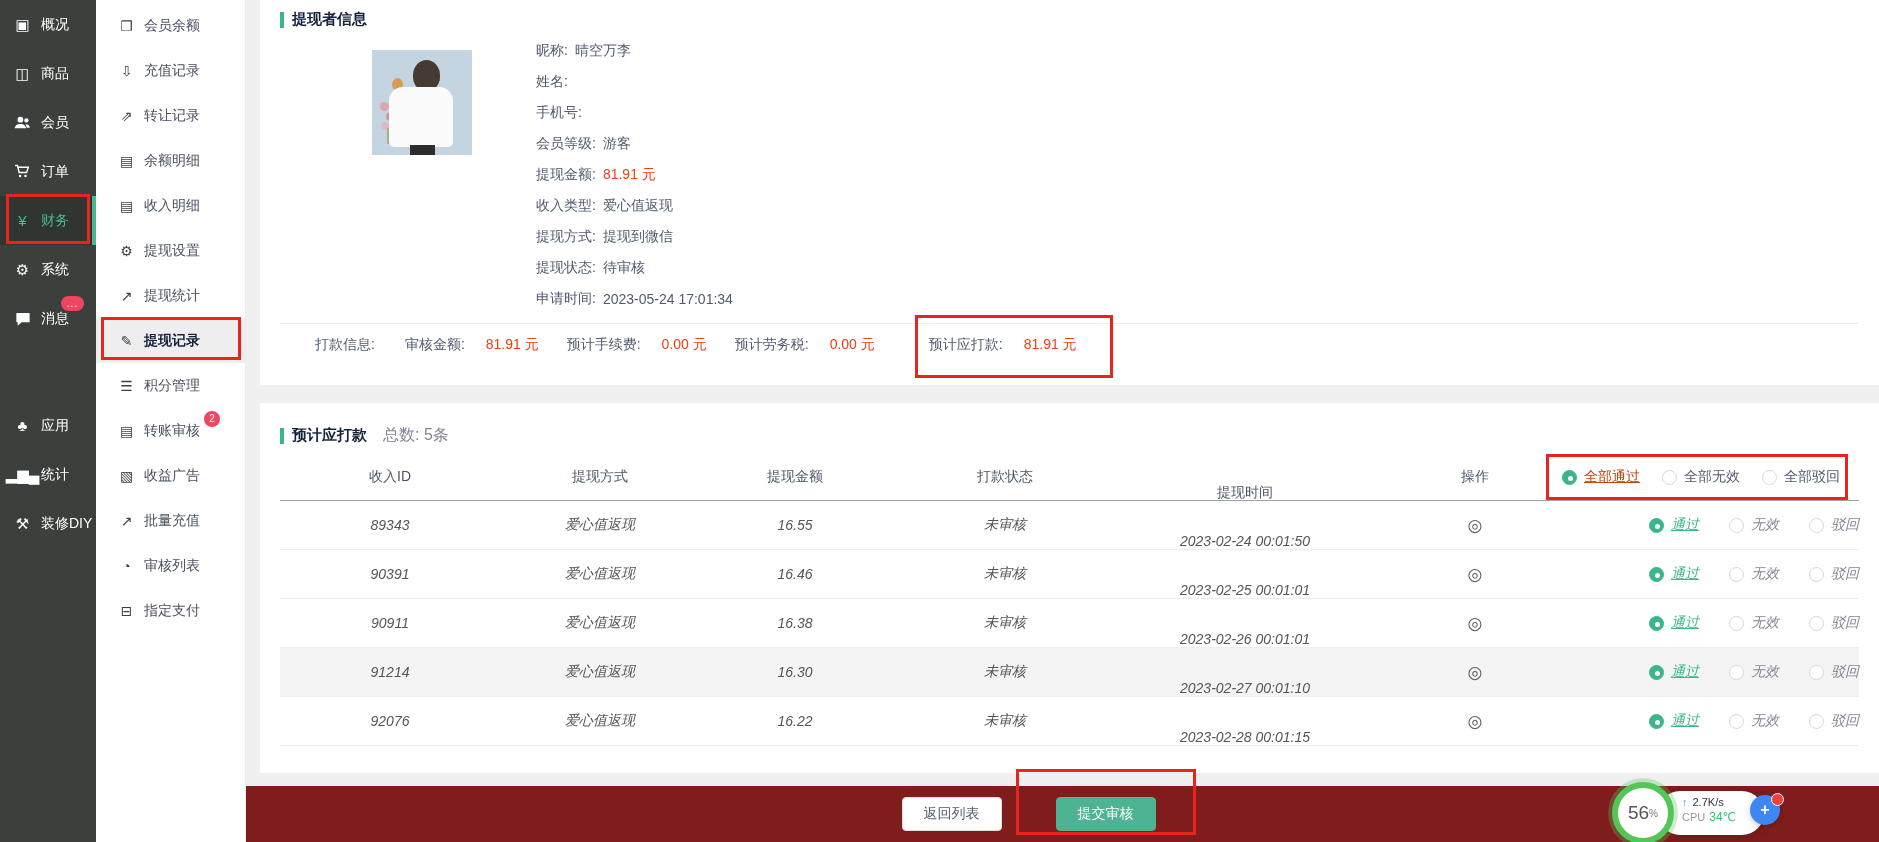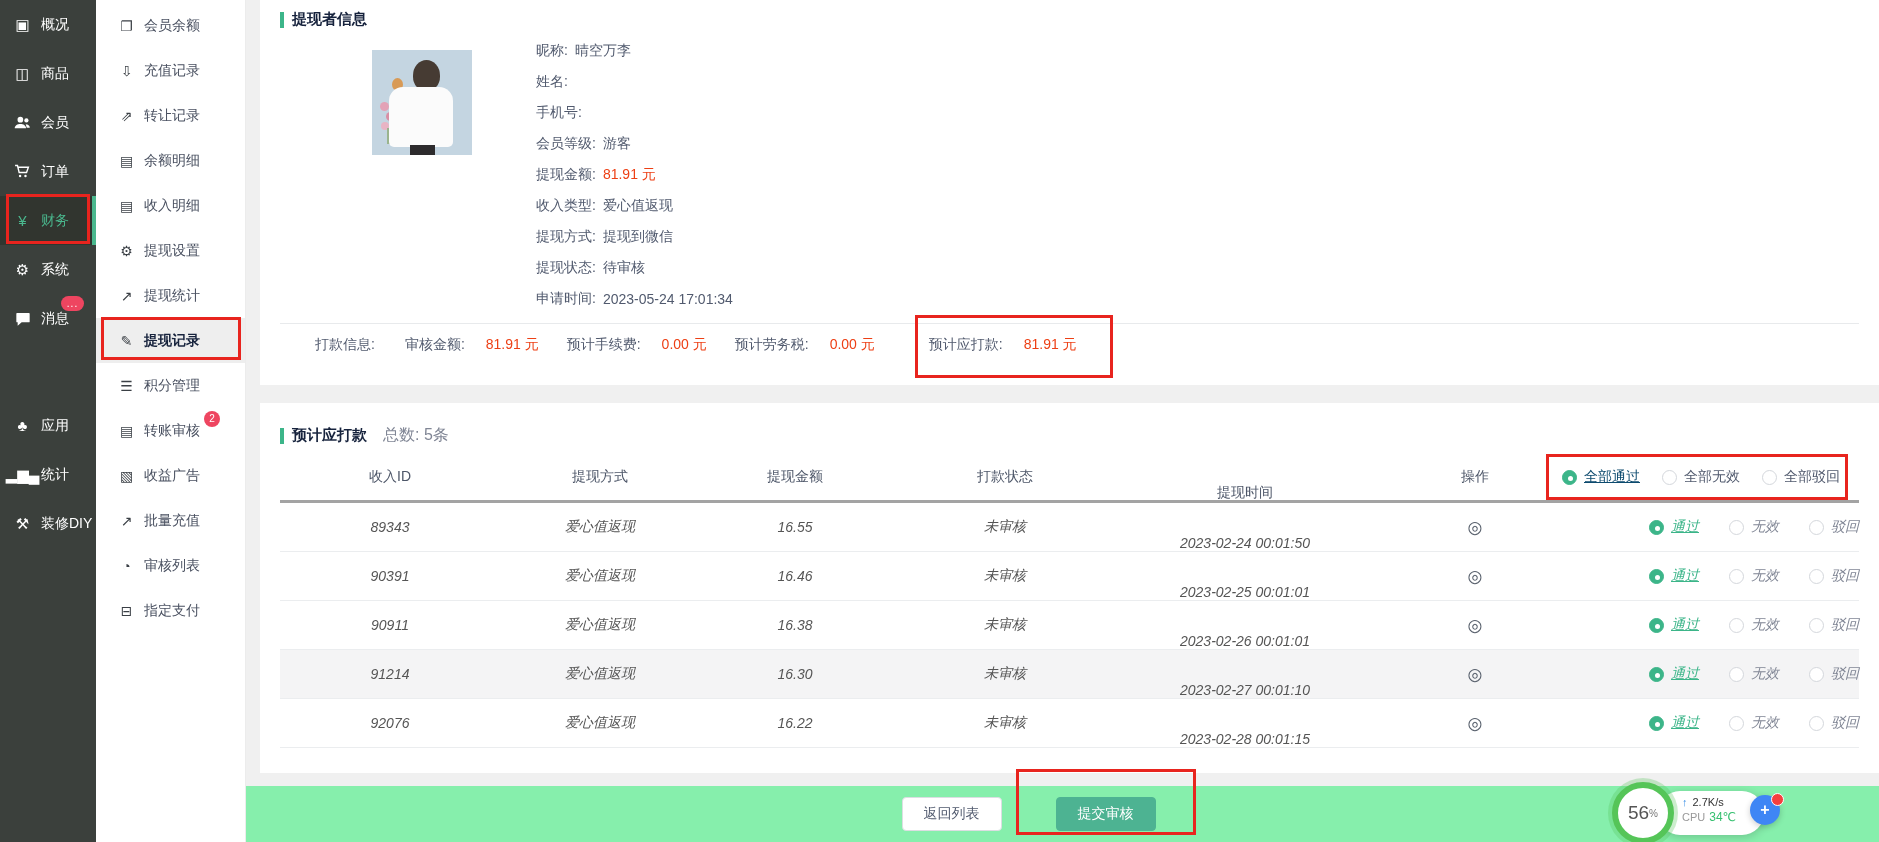--- a/index.html
+++ b/index.html
@@ -62,42 +62,42 @@
   
   .annot{position:absolute;border:3px solid #e8241e;pointer-events:none;z-index:9;box-sizing:border-box;}
   #annot-finance{left:6px;top:194px;width:84px;height:50px;}
   #annot-withdraw-records{left:101px;top:317px;width:140px;height:43px;}
   #annot-payout{left:-14px;top:-21px;width:198px;height:63px;}
   #annot-bulk{left:-16px;top:-14px;width:302px;height:46px;}
   #annot-submit{left:-8px;top:-28px;width:180px;height:66px;}
 
   
   .tbl{margin:8px 20px 0;}
-  .thead{display:flex;align-items:center;height:46px;border-bottom:3px solid #a3a3a3;color:#4d5668;}
+  .thead{display:flex;align-items:center;height:46px;border-bottom:1px solid #a3a3a3;color:#4d5668;}
   .trow{display:flex;align-items:center;height:48px;border-bottom:1px solid #ebedef;color:#555;font-style:italic;}
   .trow.hl{background:#f4f4f5;}
   .c1{width:220px;}.c2{width:200px;}.c3{width:190px;}.c4{width:230px;}.c5{width:250px;margin-top:31px;}.c6{width:210px;}
   .c7{flex:1;display:flex;align-items:center;}
   .th,.td{text-align:center;flex:none;}
   .eye{font-size:17px;color:#5a626e;cursor:pointer;}
 
   .rgroup{display:flex;align-items:center;white-space:nowrap;}
   .rgroup.bulk{gap:22px;margin-left:-18px;position:relative;}
   .rgroup.rowg{gap:30px;justify-content:flex-end;flex:1;}
   .ritem{display:flex;align-items:center;gap:7px;cursor:pointer;}
   .rdo{width:15px;height:15px;border-radius:50%;border:1px solid #d4d7dc;background:#fff;box-sizing:border-box;position:relative;flex:none;}
   .rdo.on{background:#3cb589;border-color:#3cb589;}
   .rdo.on::after{content:"";position:absolute;left:5px;top:5px;width:5px;height:5px;border-radius:50%;background:#fff;}
   .rlab{color:#808695;}
   .rlab.on{color:#3cb589;text-decoration:underline;}
   .bulk .rlab{color:#515a6e;}
-  .bulk .rlab.on{color:#0c4a6e;}
-
-  
-  .footer{position:absolute;left:246px;right:0;top:786px;height:56px;background:#86efac;
+  .bulk .rlab.on{color:#c2410c;}
+
+  
+  .footer{position:absolute;left:246px;right:0;top:786px;height:56px;background:#7f1d1d;
           display:flex;align-items:center;justify-content:center;gap:22px;transform:none;}
   .footer-inner{display:flex;align-items:center;gap:22px;margin-right:68px;}
   .btn{height:34px;padding:0 21px;border-radius:4px;font-size:14px;display:inline-flex;align-items:center;cursor:pointer;box-sizing:border-box;}
   .btn-plain{background:#fff;border:1px solid #dcdee2;color:#515a6e;}
   .btn-primary{background:#4db392;border:1px solid #4db392;color:#fff;}
   .submit-wrap{position:relative;display:inline-flex;padding-left:32px;}
 
   
   .monitor{position:absolute;left:1612px;top:782px;width:180px;height:60px;z-index:8;}
   .mon-pill{position:absolute;left:46px;top:9px;width:106px;height:44px;background:#fff;border-radius:22px;

